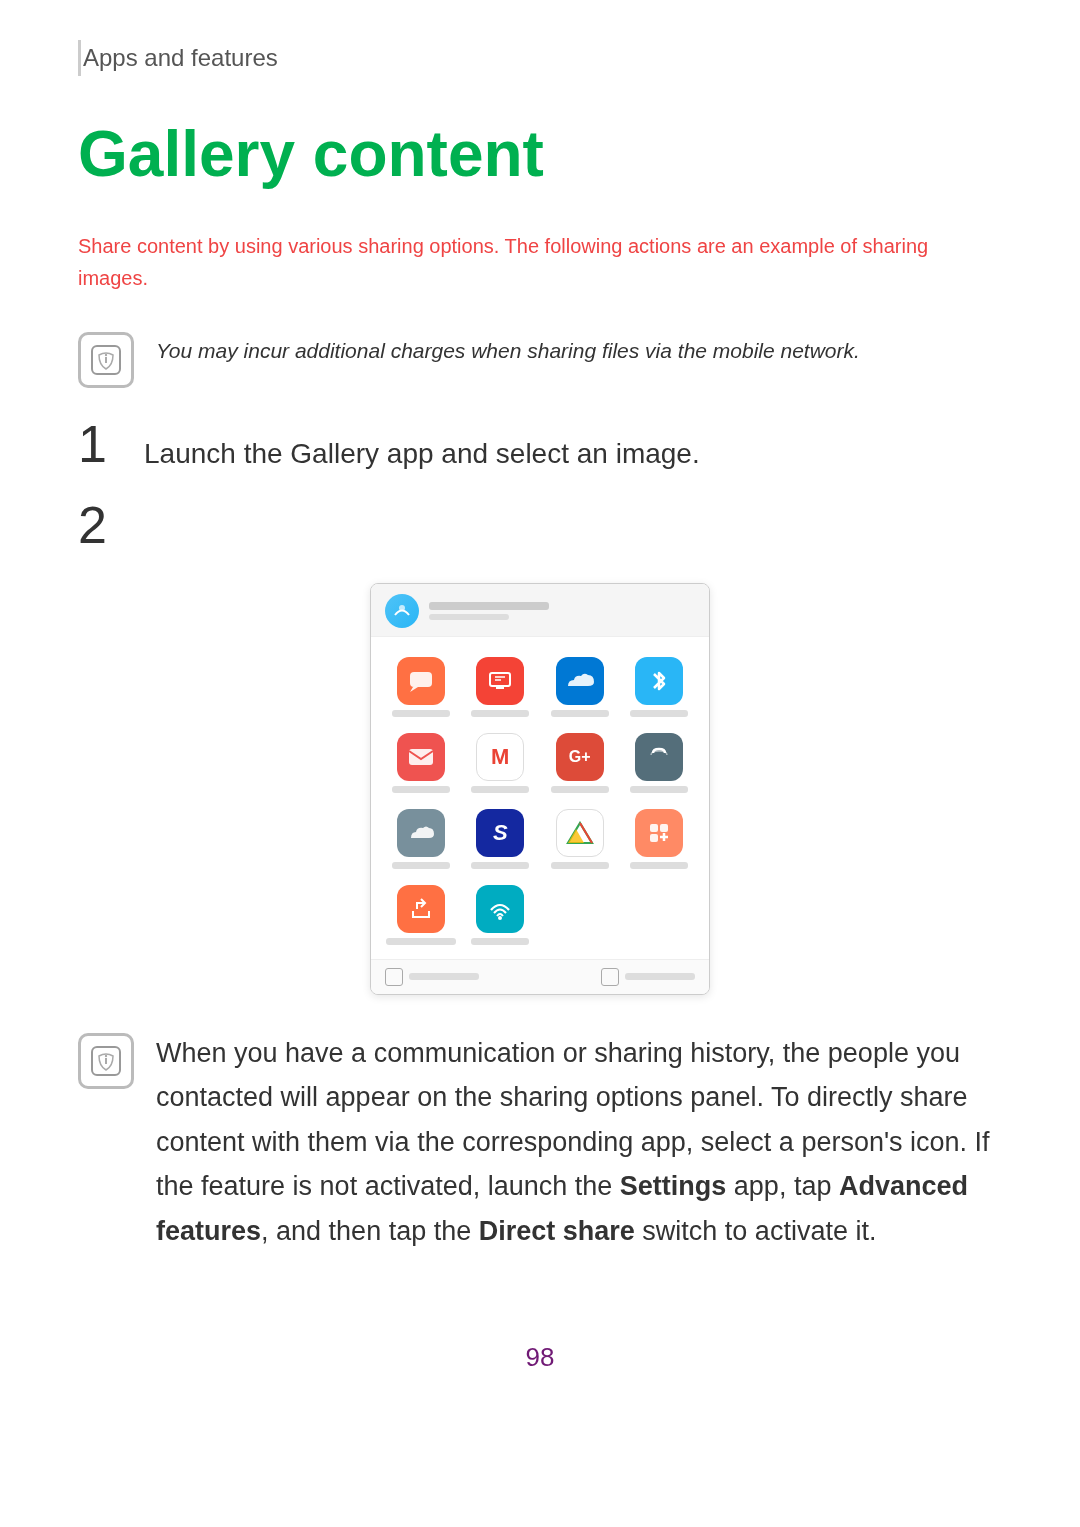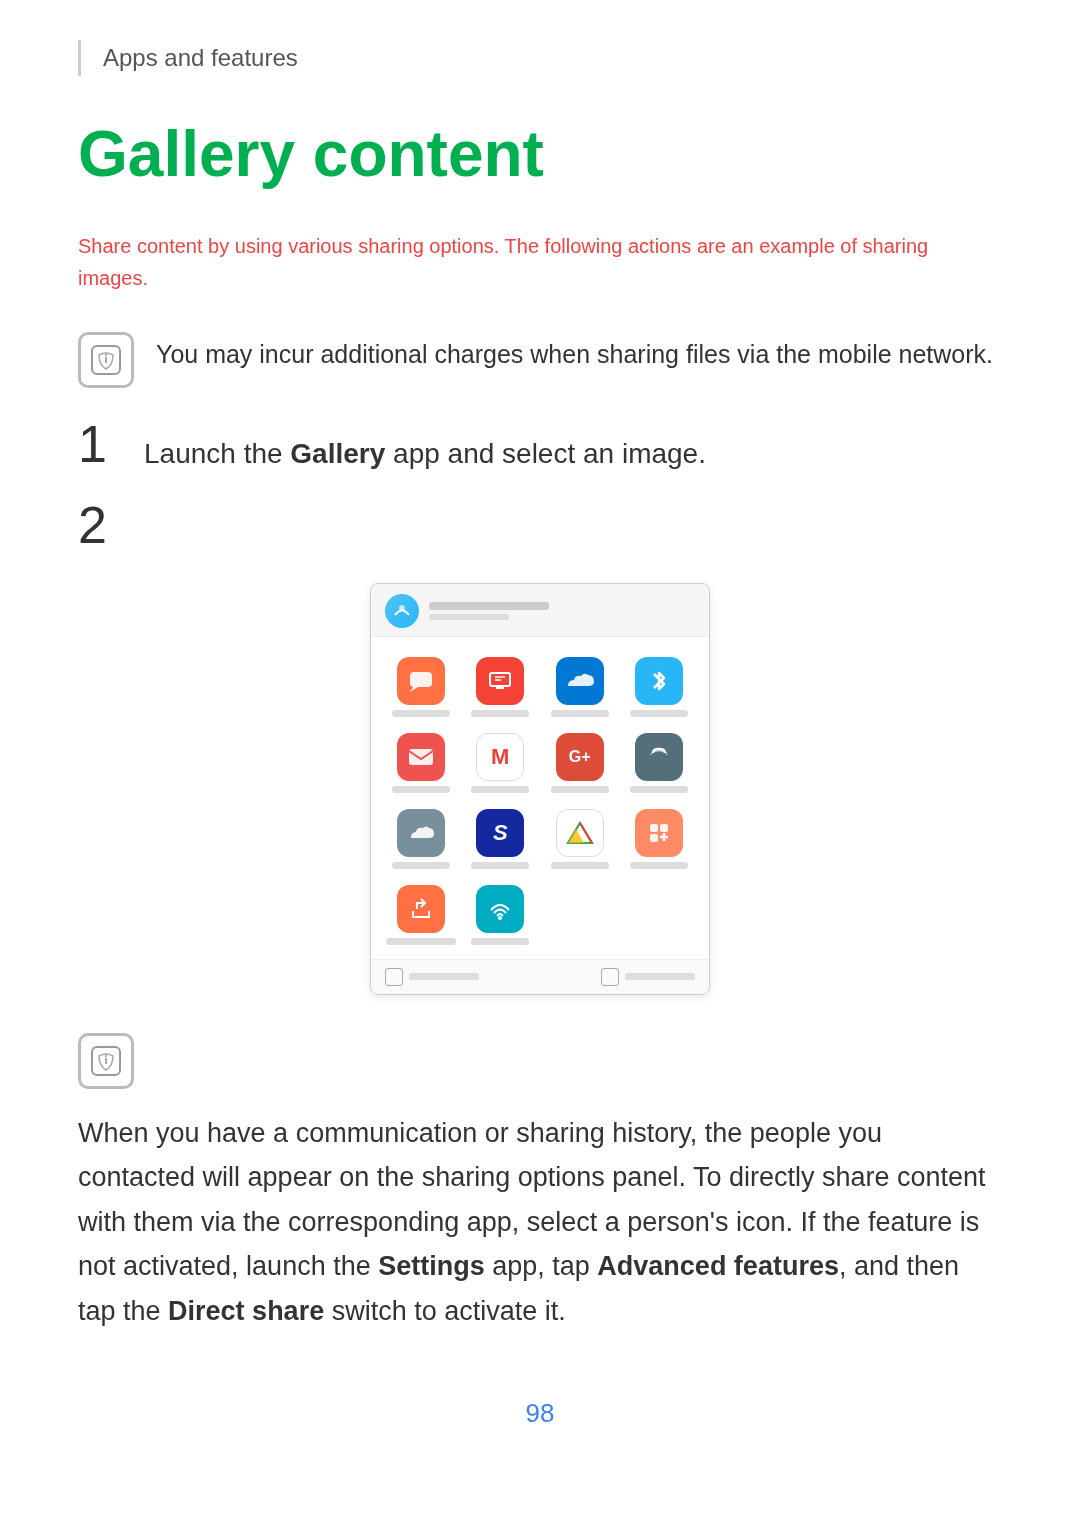--- a/index.html
+++ b/index.html
@@ -12,21 +12,21 @@
       padding: 40px 78px;
       color: #222;
       font-size: 28px;
       line-height: 1.5;
     }
 
     .breadcrumb {
       font-size: 24px;
       color: #555;
       margin-bottom: 30px;
-      padding-left: 22px;
+      padding-left: 2px;
       border-left: 3px solid #ccc;
     }
 
     .page-title {
       font-size: 64px;
       font-weight: bold;
       color: #00b050;
       margin-bottom: 28px;
     }
 
@@ -55,24 +55,25 @@
       justify-content: center;
       margin-top: 2px;
     }
 
     .note-icon svg {
       width: 34px;
       height: 34px;
     }
 
     .note-text {
-      font-size: 25px;
+      font-size: 21px;
       color: #333;
       line-height: 1.6;
       padding-top: 4px;
+      font-style: italic;
     }
 
     .steps {
       margin-bottom: 32px;
     }
 
     .step {
       display: flex;
       align-items: flex-start;
       gap: 22px;
@@ -89,21 +90,21 @@
     }
 
     .step-text {
       font-size: 28px;
       color: #333;
       line-height: 1.6;
       padding-top: 8px;
     }
 
     .step-text strong {
-      font-weight: bold;
+      font-weight: normal;
     }
 
     .share-icon-inline {
       display: inline-block;
       width: 28px;
       height: 22px;
       vertical-align: middle;
       margin: 0 4px;
     }
 
@@ -224,38 +225,37 @@
       height: 7px;
       background: #ddd;
       border-radius: 3px;
     }
 
     .note-box-2 {
       display: flex;
       align-items: flex-start;
       gap: 22px;
       margin-bottom: 36px;
-      flex-direction: column;
     }
 
     .note-text-2 {
       font-size: 27px;
       color: #333;
       line-height: 1.65;
     }
 
     .note-text-2 strong {
       font-weight: bold;
     }
 
     .page-number {
       text-align: center;
       font-size: 26px;
-      color: #3b82f6;
-      margin-top: 60px;
+      color: #701a75;
+      margin-top: 84px;
     }
   </style>
 </head>
 <body>
 
 <div class="breadcrumb">Apps and features</div>
 
 <h1 class="page-title">Gallery content</h1>
 
 <p class="intro-text">Share content by using various sharing options. The following actions are an example of sharing images.</p>

